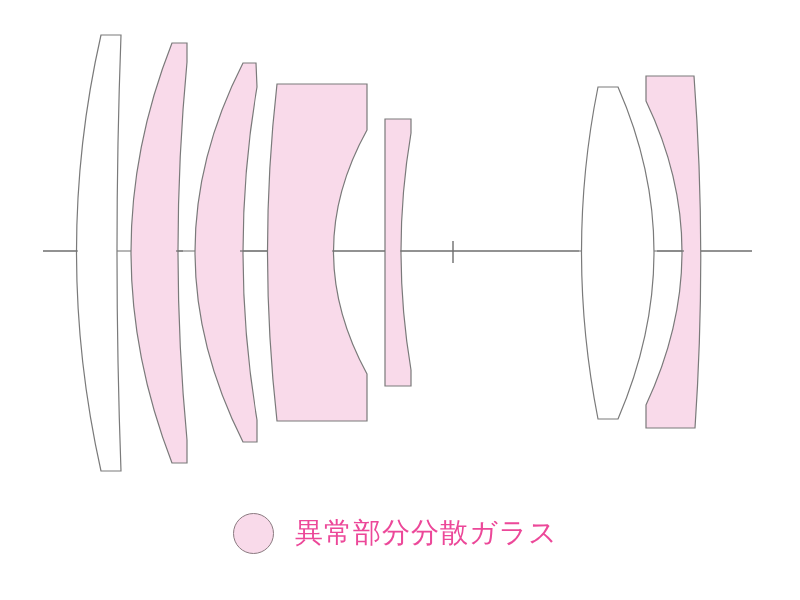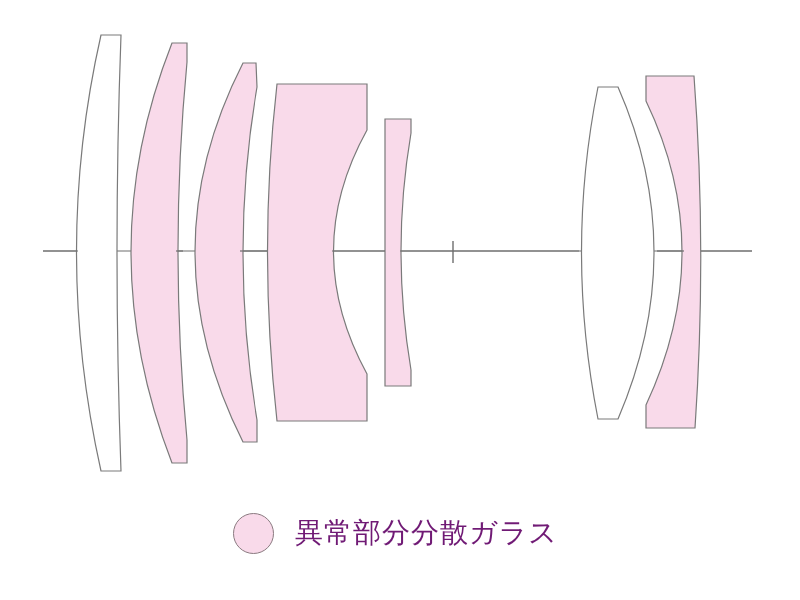--- a/index.html
+++ b/index.html
@@ -9,21 +9,21 @@
       position: absolute; left: 233px; top: 511px; height: 44px;
       display: flex; align-items: center;
     }
     .legend-swatch {
       width: 41px; height: 41px; border-radius: 50%;
       box-sizing: border-box; border: 1px solid #8a7a80;
     }
     .legend-label {
       margin-left: 21px;
       font-family: "DejaVu Sans", sans-serif;
-      font-size: 28px; color: #701a75; letter-spacing: 1px;
+      font-size: 28px; color: #ec4899; letter-spacing: 1px;
       white-space: nowrap;
     }
   </style>
 </head>
 <body>
 
 <svg id="diagram" viewBox="0 0 800 600" xmlns="http://www.w3.org/2000/svg">
 
   <line x1="43" y1="251" x2="752" y2="251" stroke="#6E6E6E" stroke-width="1.2"></line>
 

